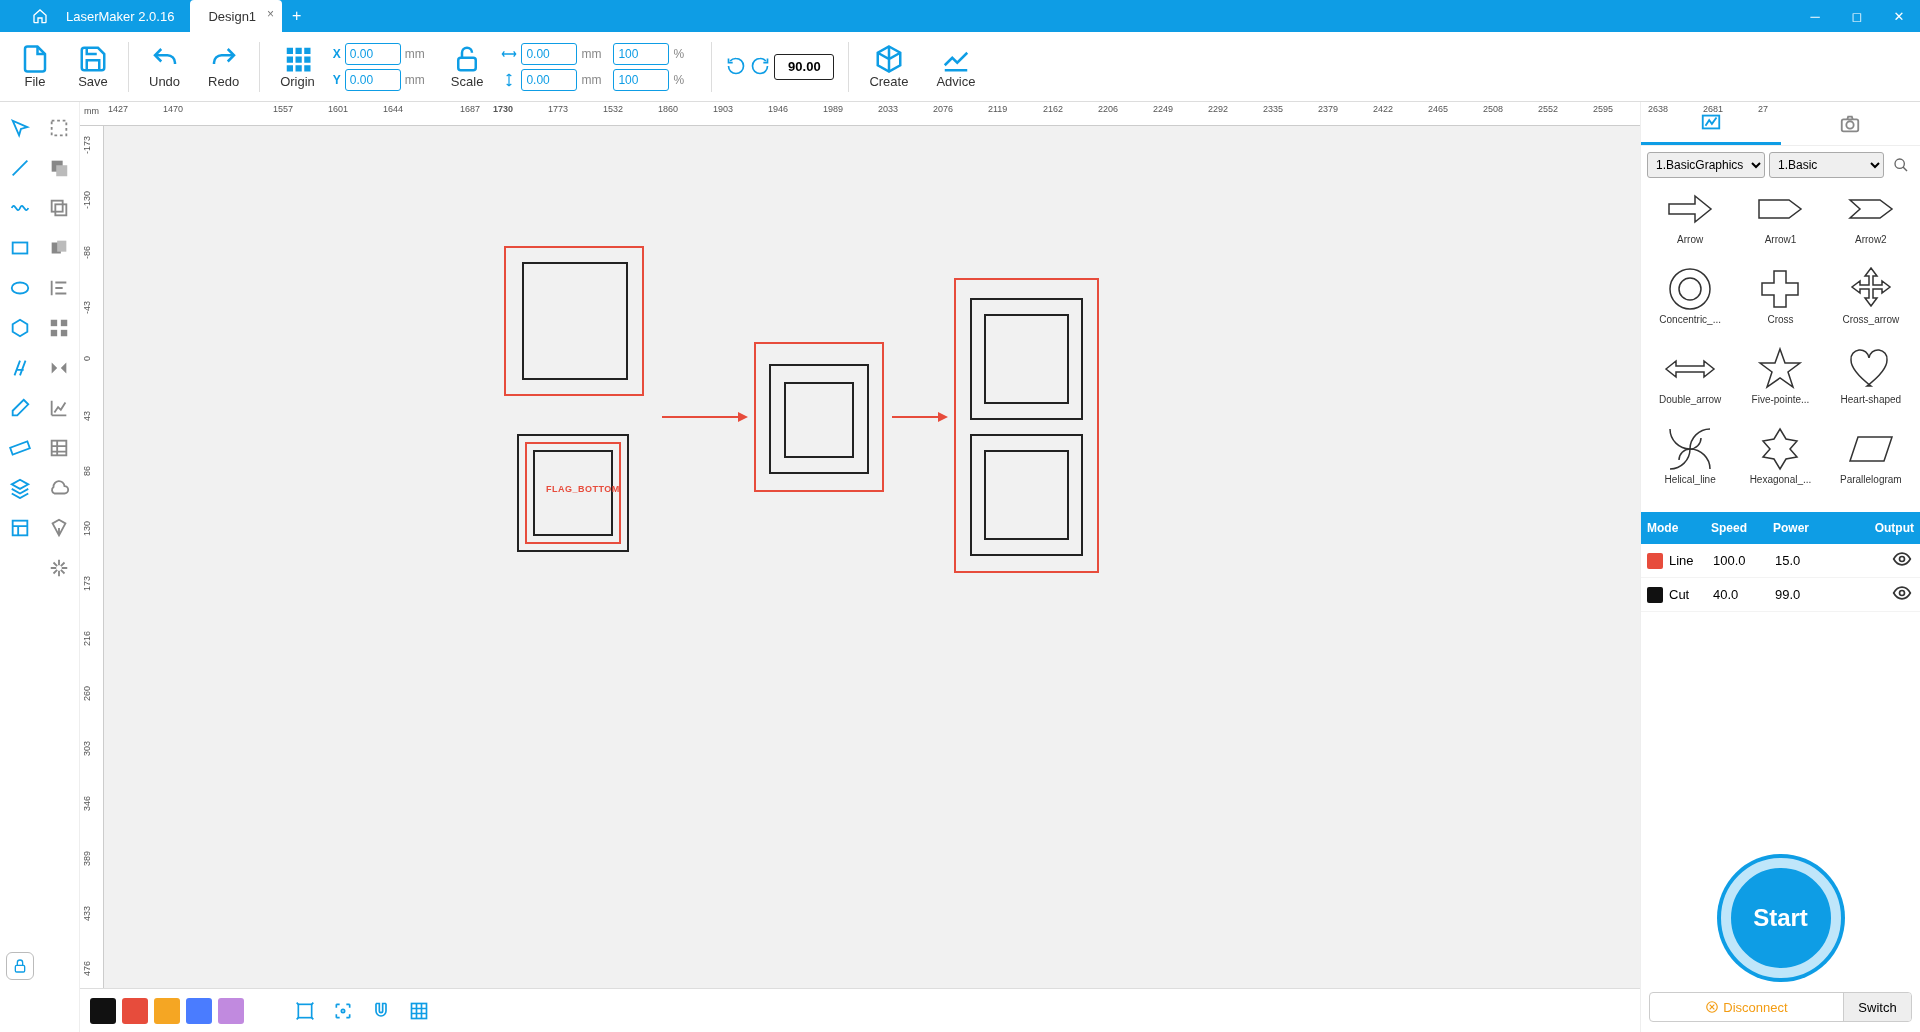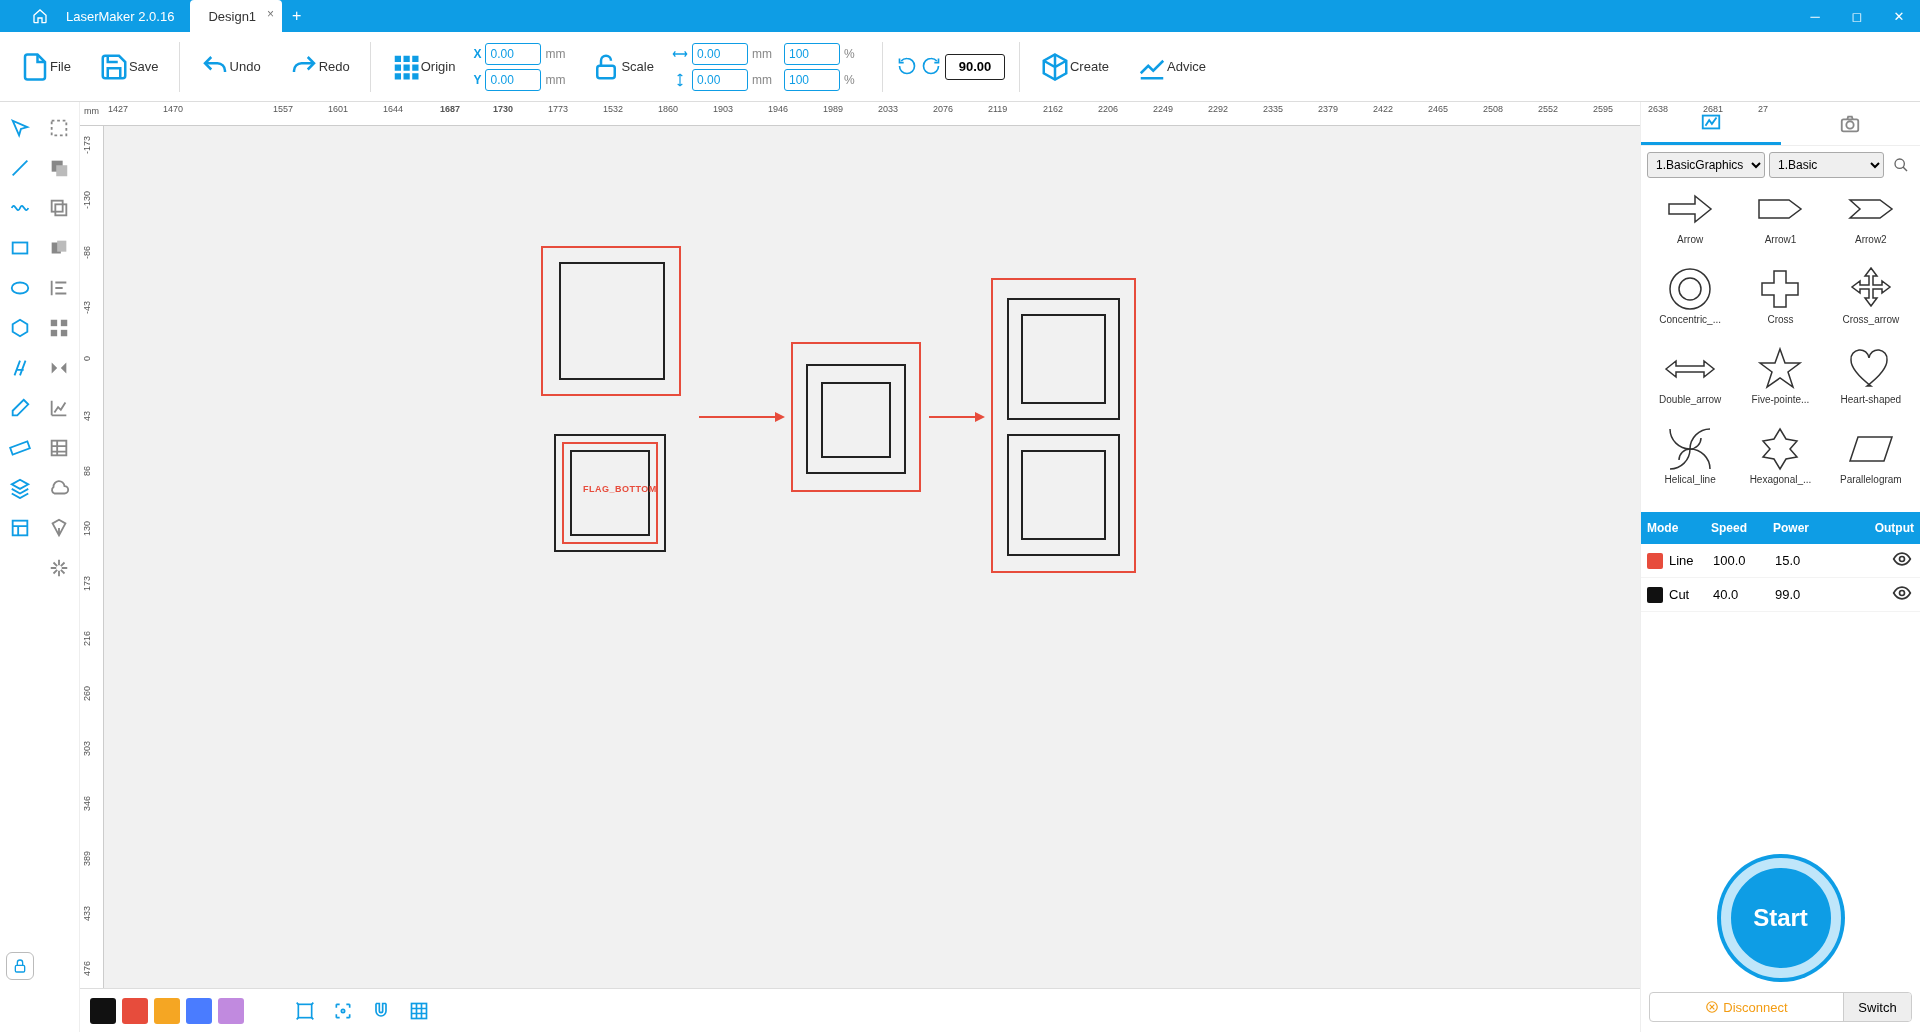--- a/index.html
+++ b/index.html
@@ -10,21 +10,21 @@
 .titlebar .home { width: 32px; display: flex; justify-content: center; }
 .titlebar .appname { padding: 0 10px; }
 .titlebar .tab { background: #fff; color: #333; height: 32px; padding: 0 26px 0 18px; display: flex; align-items: center; position: relative; border-radius: 4px 4px 0 0; margin-left: 6px; }
 .titlebar .tab .x { position: absolute; right: 8px; top: 7px; font-size: 12px; color: #777; }
 .titlebar .newtab { color: #fff; padding: 0 10px; font-size: 16px; }
 .titlebar .winbtns { margin-left: auto; display: flex; }
 .titlebar .winbtns div { width: 42px; text-align: center; font-size: 13px; }
 
 
 .toolbar { height: 70px; background: #fff; display: flex; align-items: center; border-bottom: 1px solid #ddd; padding: 0 6px; }
-.tbtn { display: flex; align-items: center; justify-content: center; padding: 0 14px; font-size: 13px; color: #333; height: 100%; }
+.tbtn { display: flex; flex-direction: column; align-items: center; justify-content: center; padding: 0 14px; font-size: 13px; color: #333; height: 100%; }
 .tbtn svg { width: 30px; height: 30px; }
 .sep { width: 0; height: 50px; border-left: 1px solid #ddd; margin: 0 6px; }
 .coord-group { display: flex; flex-direction: column; gap: 4px; padding: 0 4px; }
 .coord-row { display: flex; align-items: center; gap: 4px; font-size: 12px; }
 .coord-row input { width: 56px; height: 22px; border: 1px solid #0e9de5; border-radius: 3px; padding: 0 4px; font-size: 12px; color: #0e9de5; }
 .coord-row .unit { color: #888; width: 28px; }
 .rotbox { width: 60px; height: 26px; border: 1px solid #222; border-radius: 3px; display: flex; align-items: center; justify-content: center; font-weight: bold; font-size: 13px; }
 .rotarrows { display: flex; gap: 4px; margin-bottom: 2px; }
 .pct-input { width: 40px; height: 22px; border: 1px solid #aaa; border-radius: 3px; padding: 0 3px; font-size: 12px; }
 
@@ -36,21 +36,21 @@
 .lt-cell svg { width: 22px; height: 22px; }
 .left-tools .lockbtn { position: absolute; bottom: 52px; left: 6px; width: 28px; height: 28px; border: 1px solid #bbb; border-radius: 6px; display: flex; align-items: center; justify-content: center; }
 
 .canvas-wrap { flex: 1; display: flex; flex-direction: column; position: relative; background: #f1f1f1; }
 .hruler { height: 24px; background: #fff; border-bottom: 1px solid #ccc; position: relative; font-size: 9px; color: #555; }
 .hruler .tick { position: absolute; top: 2px; }
 .hruler .mmlabel { position: absolute; left: 4px; top: 4px; font-size: 9px; }
 .canvas-body { flex: 1; display: flex; }
 .vruler { width: 24px; background: #fff; border-right: 1px solid #ccc; position: relative; }
 .vruler .tick { position: absolute; left: 2px; font-size: 9px; color: #555; writing-mode: vertical-rl; transform: rotate(180deg); }
-.canvas { flex: 1; background: #f1f1f1; position: relative; margin-left: 37px; }
+.canvas { flex: 1; background: #f1f1f1; position: relative; }
 .shape { position: absolute; }
 .red-stroke { border: 2px solid #e74c3c; }
 .blk-stroke { border: 2px solid #222; }
 .arrow { position: absolute; height: 2px; background: #e74c3c; }
 .arrow::after { content: ""; position: absolute; right: -2px; top: -4px; border-left: 10px solid #e74c3c; border-top: 5px solid transparent; border-bottom: 5px solid transparent; }
 .flabel { position: absolute; color: #e74c3c; font-size: 9px; font-weight: bold; letter-spacing: .5px; }
 
 .bottom-bar { height: 44px; background: #fff; border-top: 1px solid #ddd; display: flex; align-items: center; padding: 0 10px; gap: 8px; }
 .sw { width: 26px; height: 26px; border-radius: 3px; }
 .bicon { width: 30px; height: 30px; display: flex; align-items: center; justify-content: center; border: 1px solid transparent; border-radius: 4px; }
@@ -384,21 +384,21 @@
   <div class="canvas-wrap">
     <div class="hruler">
       <span class="mmlabel">mm</span>
       <div id="hruler-ticks">
           <span class="tick" style="left: 28px;">1427</span>
           <span class="tick" style="left: 83px;">1470</span>
           <span class="tick" style="left: 138px; margin-top: 20px;">1514</span>
           <span class="tick" style="left: 193px;">1557</span>
           <span class="tick" style="left: 248px;">1601</span>
           <span class="tick" style="left: 303px;">1644</span>
-          <span class="tick" style="left: 360px; font-weight: bold;">1687</span>
+          <span class="tick" style="left: 380px;">1687</span>
           <span class="tick" style="left: 413px; font-weight: bold;">1730</span>
           <span class="tick" style="left: 468px;">1773</span>
           <span class="tick" style="left: 523px;">1532</span>
           <span class="tick" style="left: 578px;">1860</span>
           <span class="tick" style="left: 633px;">1903</span>
           <span class="tick" style="left: 688px;">1946</span>
           <span class="tick" style="left: 743px;">1989</span>
           <span class="tick" style="left: 798px;">2033</span>
           <span class="tick" style="left: 853px;">2076</span>
           <span class="tick" style="left: 908px;">2119</span>

